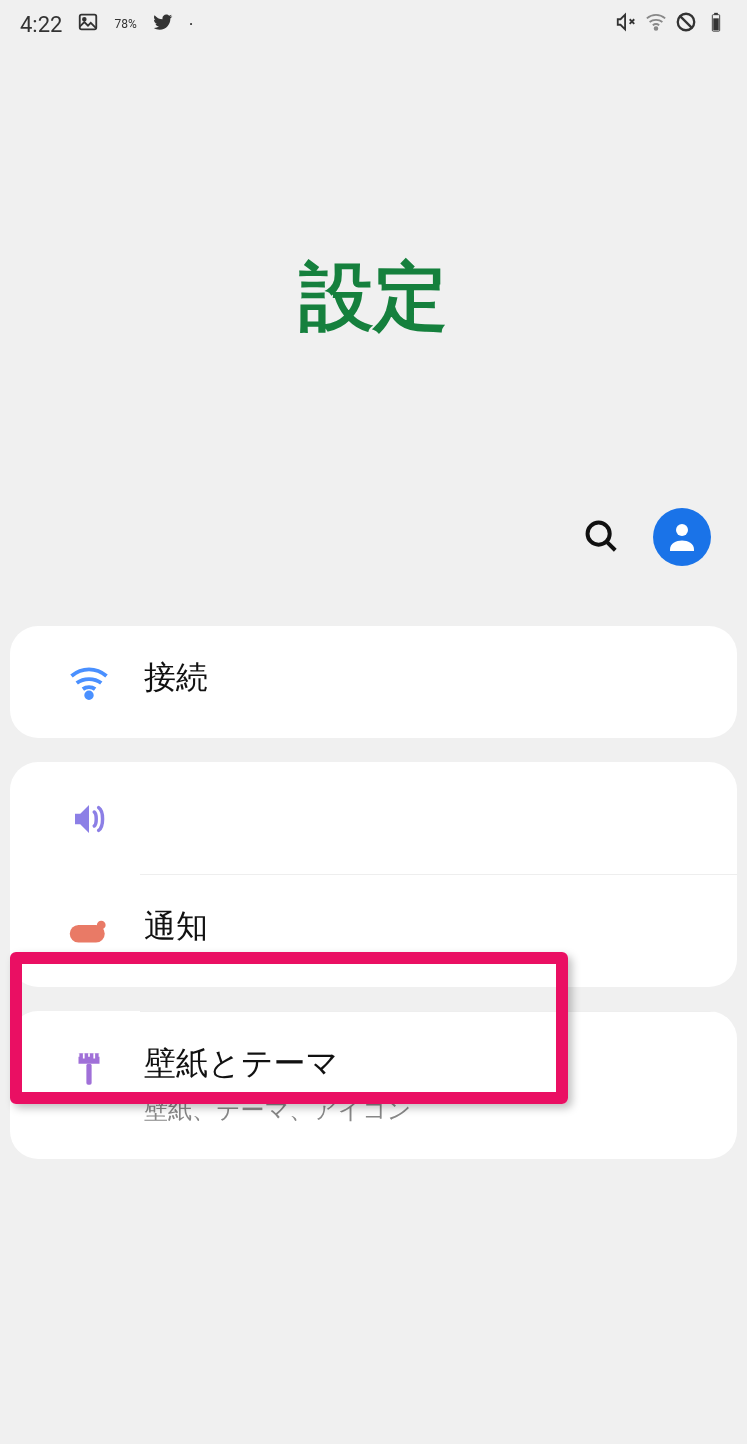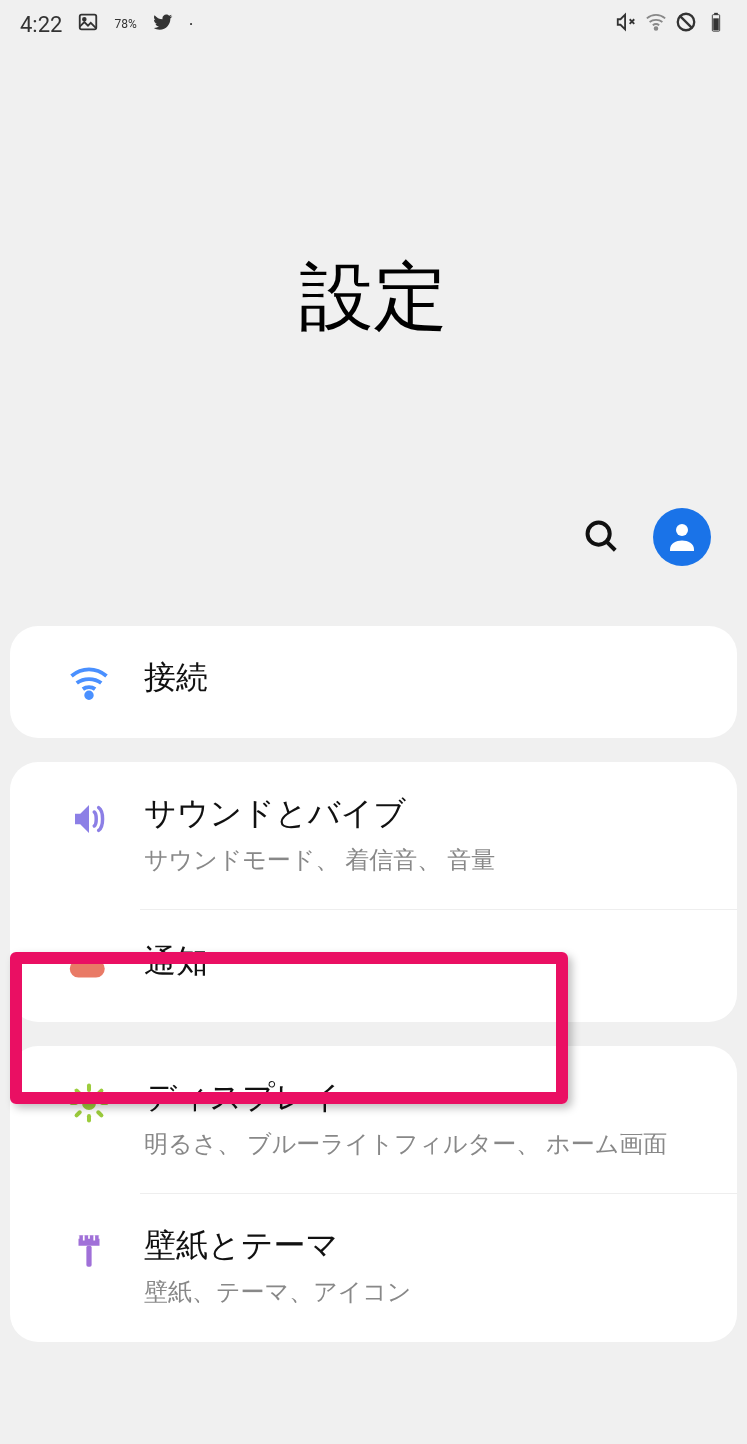--- a/index.html
+++ b/index.html
@@ -24,22 +24,22 @@
   .status-right { display: flex; align-items: center; gap: 8px; }
   .status-bar svg { width: 22px; height: 22px; }
   .battery-pct { font-size: 12px; }
   .header-large {
     text-align: center;
     padding-top: 200px;
     padding-bottom: 160px;
   }
   .header-title {
     font-size: 74px;
-    font-weight: 400;
-    color: #000000;
+    font-weight: 700;
+    color: #15803d;
   }
   .action-row {
     display: flex;
     justify-content: flex-end;
     align-items: center;
     gap: 30px;
     padding-right: 36px;
     margin-bottom: 60px;
   }
   .search-btn {
@@ -193,65 +193,38 @@
 <div class="card">
   <div class="item">
     <div class="icon-slot">
       <span>
         <svg viewBox="0 0 24 24" fill="#8c7fe6">
             <path d="M4 9v6h3l5 5V4L7 9H4z"></path>
             <path d="M15 8c1.5 1 1.5 7 0 8M17.5 5.5c3 2 3 11 0 13" fill="none" stroke="#8c7fe6" stroke-width="2" stroke-linecap="round"></path>
           </svg>
       </span>
     </div>
-    <div class="text-slot">
-      <div class="item-title">サウンドとバイブ</div>
-      <div class="item-sub">サウンドモード、 着信音、 音量</div>
-    </div>
   </div>
   <div class="divider-line"></div>
   <div class="item">
     <div class="icon-slot">
       <span>
         <svg viewBox="0 0 48 32" width="48" height="32">
             <rect x="2" y="8" width="40" height="20" rx="10" fill="#e97a66"></rect>
             <circle cx="38" cy="8" r="5" fill="#e97a66"></circle>
           </svg>
       </span>
     </div>
     <div class="text-slot">
       <div class="item-title">通知</div>
     </div>
   </div>
 </div>
 
 <div class="card">
-  <div class="item">
-    <div class="icon-slot">
-      <span>
-        <svg viewBox="0 0 24 24" fill="#9ccc3c">
-            <circle cx="12" cy="12" r="4"></circle>
-            <g stroke="#9ccc3c" stroke-width="2.3" stroke-linecap="round">
-              <line x1="12" y1="2" x2="12" y2="4.5"></line>
-              <line x1="12" y1="19.5" x2="12" y2="22"></line>
-              <line x1="2" y1="12" x2="4.5" y2="12"></line>
-              <line x1="19.5" y1="12" x2="22" y2="12"></line>
-              <line x1="4.9" y1="4.9" x2="6.7" y2="6.7"></line>
-              <line x1="17.3" y1="17.3" x2="19.1" y2="19.1"></line>
-              <line x1="4.9" y1="19.1" x2="6.7" y2="17.3"></line>
-              <line x1="17.3" y1="6.7" x2="19.1" y2="4.9"></line>
-            </g>
-          </svg>
-      </span>
-    </div>
-    <div class="text-slot">
-      <div class="item-title">ディスプレイ</div>
-      <div class="item-sub">明るさ、 ブルーライトフィルター、 ホーム画面</div>
-    </div>
-  </div>
   <div class="divider-line"></div>
   <div class="item">
     <div class="icon-slot">
       <span>
         <svg viewBox="0 0 24 24" fill="#a070d8">
             <path d="M6 3h12v6H6z"></path>
             <path d="M6 3v2M9 3v3M12 3v2M15 3v3M18 3v2" stroke="#fff" stroke-width="1"></path>
             <rect x="10.5" y="9" width="3" height="12" rx="1"></rect>
           </svg>
       </span>

